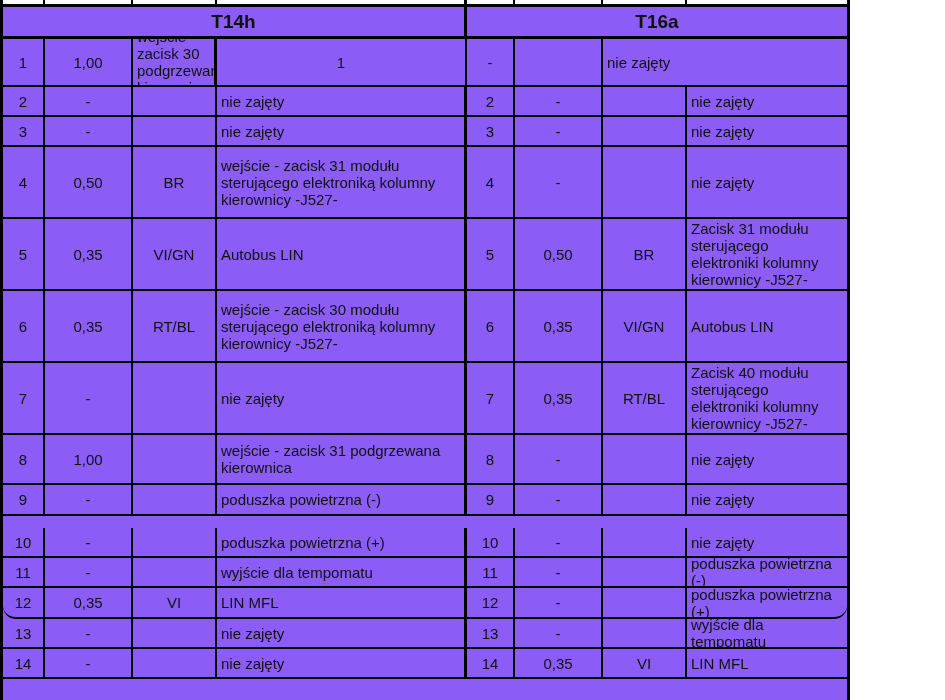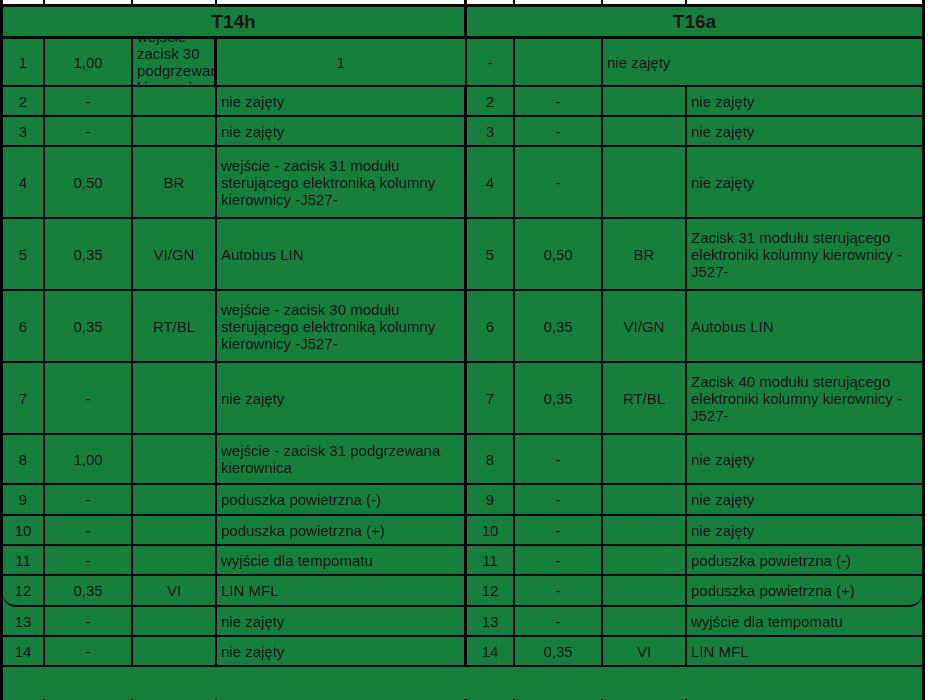--- a/index.html
+++ b/index.html
@@ -1,20 +1,20 @@
 <!DOCTYPE html>
 <html><head>
 <meta charset="utf-8">
 <style>
   html,body{margin:0;padding:0;background:#ffffff;}
   .sheet{
     position:relative;
-    width:925px;height:700px;
+    width:850px;height:700px;
     overflow:hidden;
-    background:#15803d;
+    background:#8b5cf6;
     font-family:"Liberation Sans","DejaVu Sans",sans-serif;
     color:#111111;
   }
   
   .grid8{
     display:grid;
     grid-template-columns:42px 88px 84px 250px 48px 88px 84px 1fr;
   }
   
   .sliver{
@@ -165,21 +165,21 @@
         <div class="row grid8" style="height: 29px;">
           <div class="cell c1">9</div>
           <div class="cell c2">-</div>
           <div class="cell c3"></div>
           <div class="cell c4 desc">poduszka powietrzna (-)</div>
           <div class="cell c5">9</div>
           <div class="cell c6">-</div>
           <div class="cell c7"></div>
           <div class="cell c8 desc">nie zajęty</div>
         </div>
-        <div class="row grid8" style="height: 28px;">
+        <div class="row grid8" style="height: 28px; margin-top: 12px;">
           <div class="cell c1">10</div>
           <div class="cell c2">-</div>
           <div class="cell c3"></div>
           <div class="cell c4 desc">poduszka powietrzna (+)</div>
           <div class="cell c5">10</div>
           <div class="cell c6">-</div>
           <div class="cell c7"></div>
           <div class="cell c8 desc">nie zajęty</div>
         </div>
         <div class="row grid8" style="height: 28px;">

